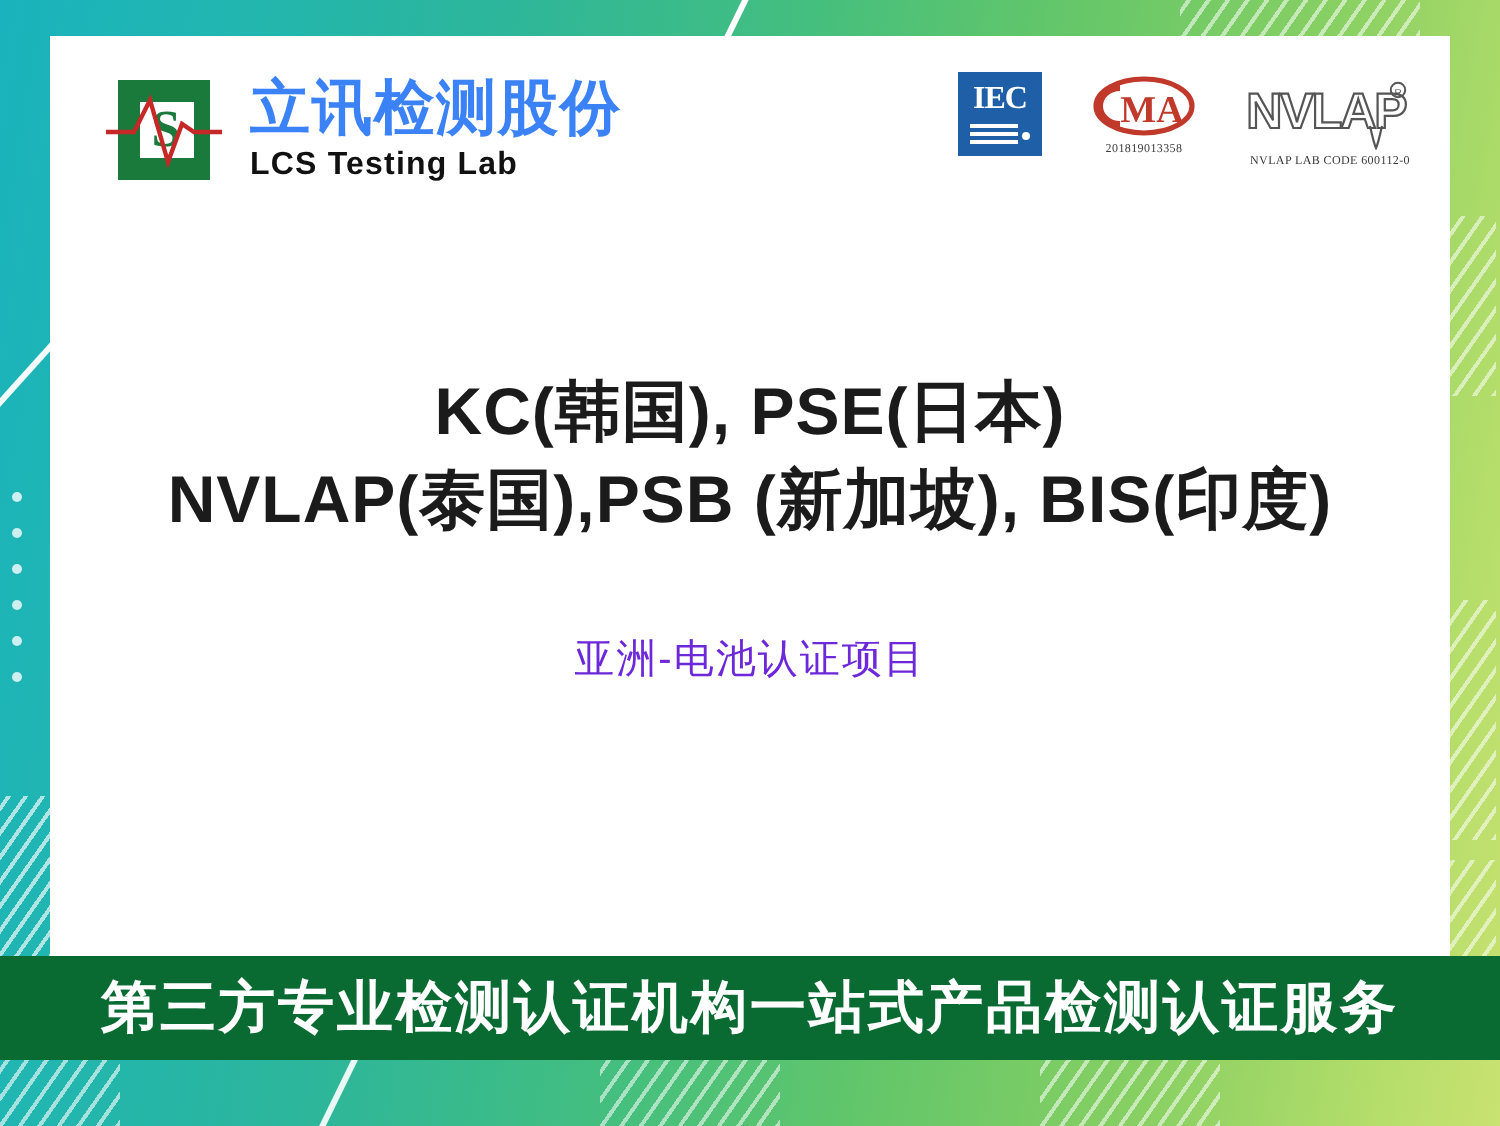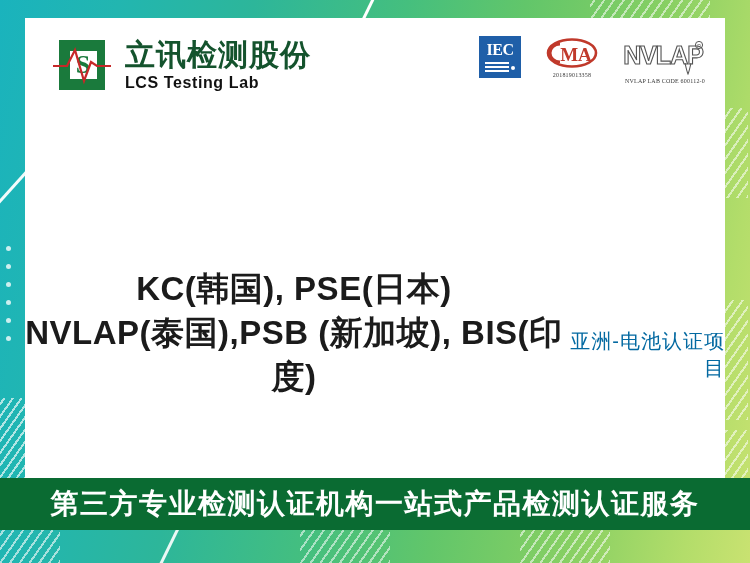--- a/index.html
+++ b/index.html
@@ -81,21 +81,21 @@
     position: absolute;
     left: 28px; top: 18px;
     display: flex; align-items: center; gap: 14px;
   }
   .logo-mark {
     position: relative;
     width: 58px; height: 58px; flex: none;
   }
   .brand-text { display: flex; flex-direction: column; line-height: 1; }
   .brand-cn {
-    font-size: 30px; font-weight: bold; color: #14532d;
+    font-size: 30px; font-weight: bold; color: #3b82f6;
     letter-spacing: 1px; margin-bottom: 5px;
   }
   .brand-en {
     font-size: 16px; font-weight: bold; color: #111;
     letter-spacing: .6px;
   }
 
   .badges {
     position: absolute;
     right: 18px; top: 18px;
@@ -126,34 +126,34 @@
     width: 4px; height: 4px; border-radius: 50%; background: #fff;
   }
   .ma-mark { width: 54px; height: 34px; position: relative; }
   .nvlap-mark { width: 84px; height: 40px; position: relative; }
   .cnas-mark { width: 72px; height: 44px; position: relative; }
 
   
   .body-area {
     position: absolute;
     left: 0; top: 108px; right: 0; bottom: 0;
-    display: flex; flex-direction: row;
+    display: flex; flex-direction: column;
     align-items: center; justify-content: flex-start;
     padding-top: 58px;
   }
   .title-block { text-align: center; }
   .t-line {
     color: #1b1b1b; font-weight: bold;
     letter-spacing: .5px;
   }
   .t-line1 { font-size: 33px; line-height: 1.34; }
   .t-line2 { font-size: 33px; line-height: 1.34; }
   .subtitle {
     margin-top: 44px;
-    font-size: 20px; color: #0369a1; letter-spacing: 1px;
+    font-size: 20px; color: #6d28d9; letter-spacing: 1px;
     text-align: right;
   }
 
   
   #banner {
     position: absolute;
     left: 0; bottom: 33px;
     width: 750px; height: 52px;
     background: #0a6b32;
     display: flex; align-items: center; justify-content: center;

